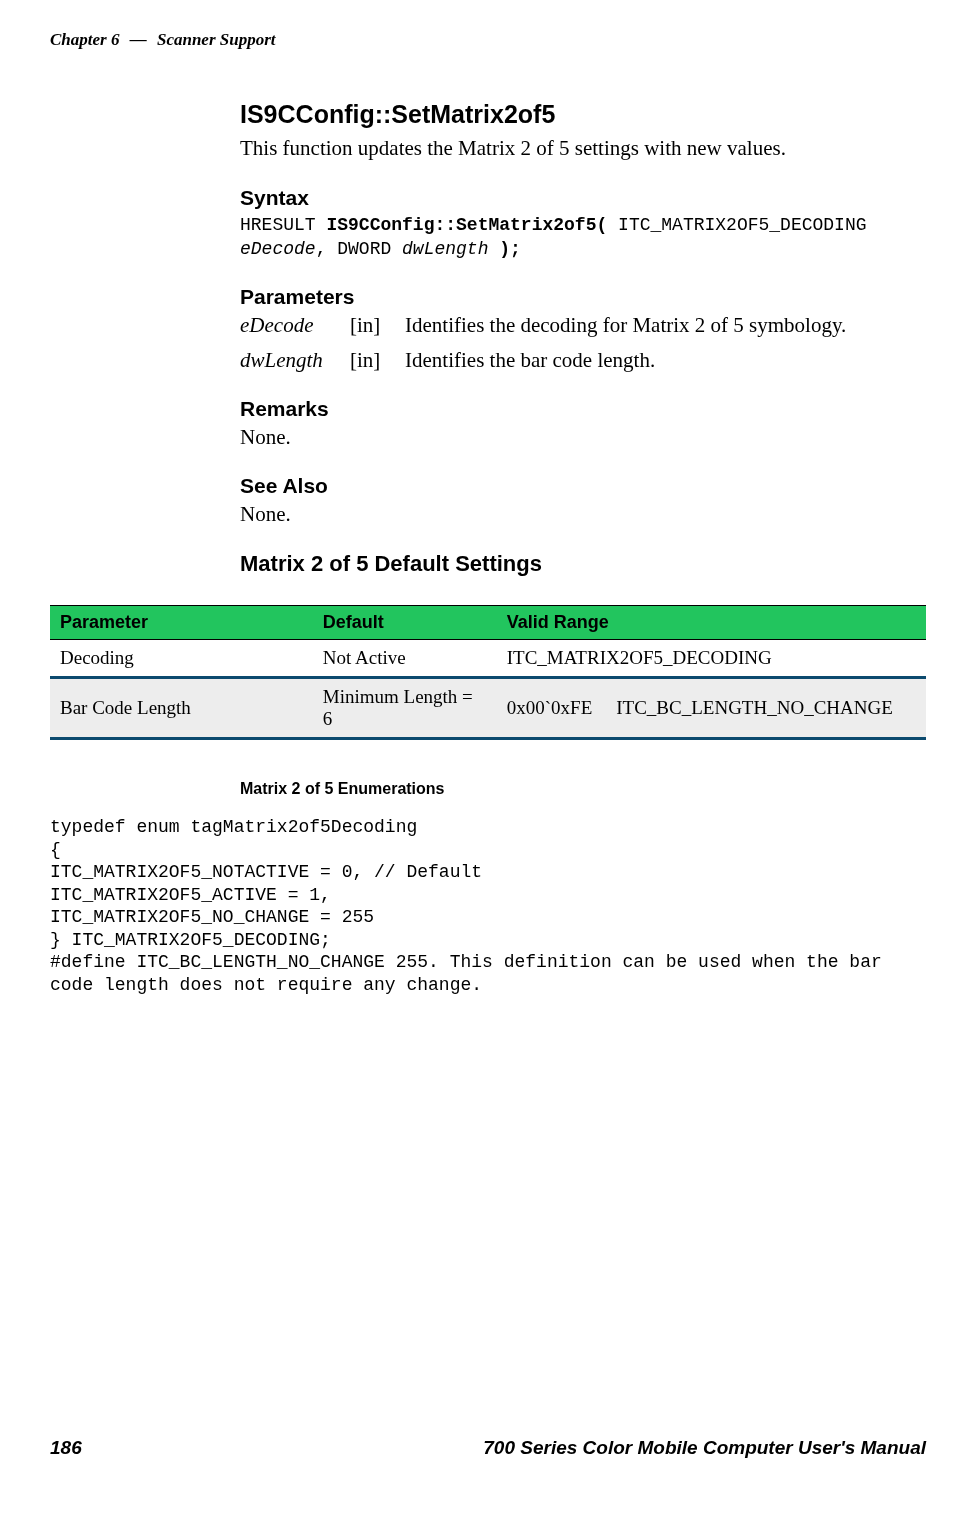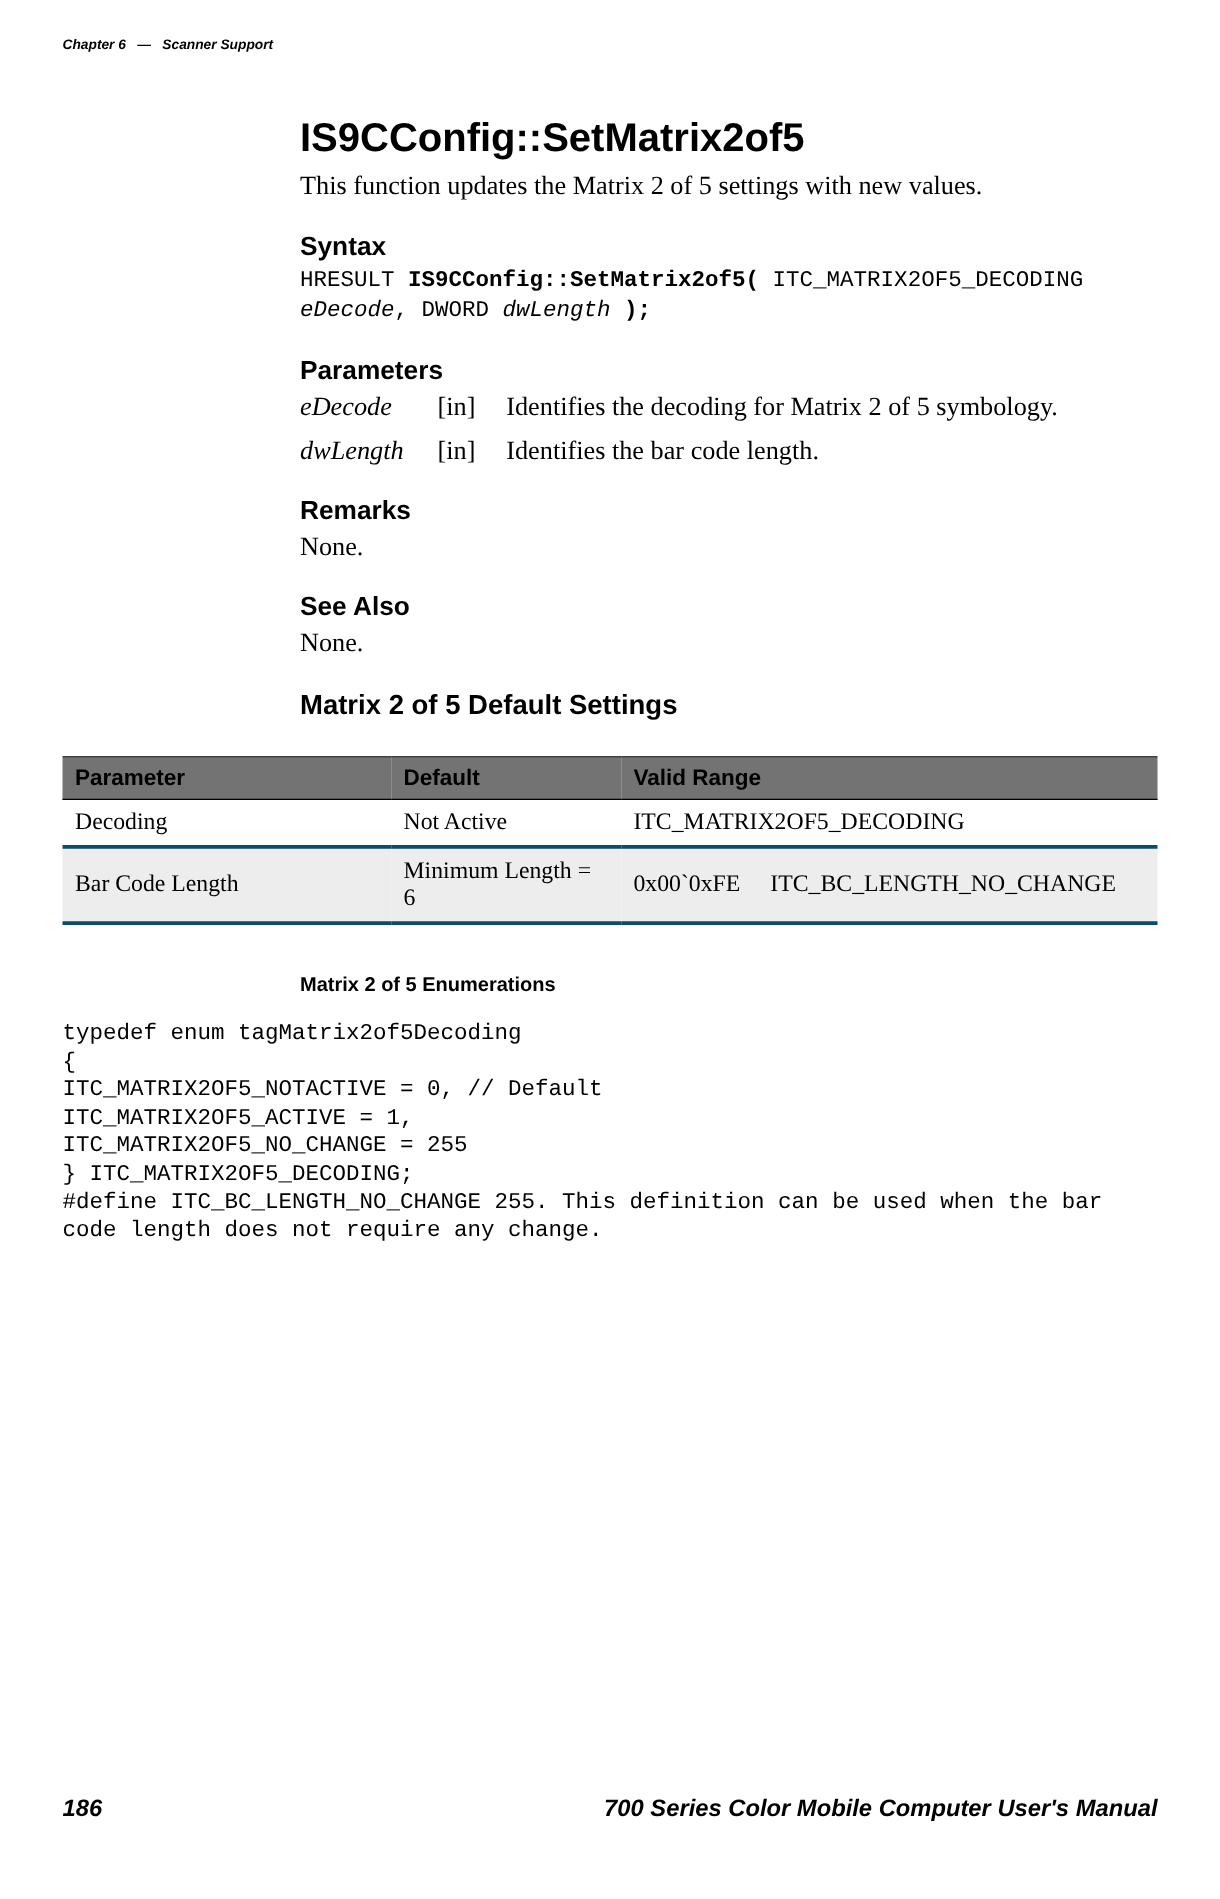--- a/index.html
+++ b/index.html
@@ -11,33 +11,33 @@
       width: 976px;
       height: 1519px;
       background: white;
       font-family: 'Times New Roman', Times, serif;
       position: relative;
       padding: 30px 50px 50px 50px;
     }
     .header {
       display: flex;
       justify-content: space-between;
-      font-family: Liberation Sans, sans-serif;
-      font-weight: bold;
-      font-style: italic;
-      font-size: 11px;
+      font-family: Liberation Serif, serif;
+      font-weight: bold;
+      font-style: italic;
+      font-size: 17px;
       margin-bottom: 50px;
     }
     .content {
       padding-left: 190px;
     }
     .heading-main {
       font-family: 'Helvetica', Arial, sans-serif;
       font-weight: bold;
-      font-size: 32px;
+      font-size: 25px;
       margin-bottom: 6px;
     }
     .body-text {
       font-size: 21px;
       line-height: 1.3;
       margin-bottom: 24px;
     }
     .section-heading {
       font-family: 'Helvetica', Arial, sans-serif;
       font-weight: bold;
@@ -95,21 +95,21 @@
       margin-left: -190px;
       width: calc(100% + 190px);
       margin-bottom: 40px;
     }
     table {
       width: 100%;
       border-collapse: collapse;
       font-size: 19px;
     }
     thead tr {
-      background: #737373;
+      background: #22c55e;
       border-top: 1px solid #000;
       border-bottom: 1px solid #000;
     }
     thead th {
       font-family: 'Helvetica', Arial, sans-serif;
       font-weight: bold;
       text-align: left;
       padding: 6px 10px;
       font-size: 18px;
     }

